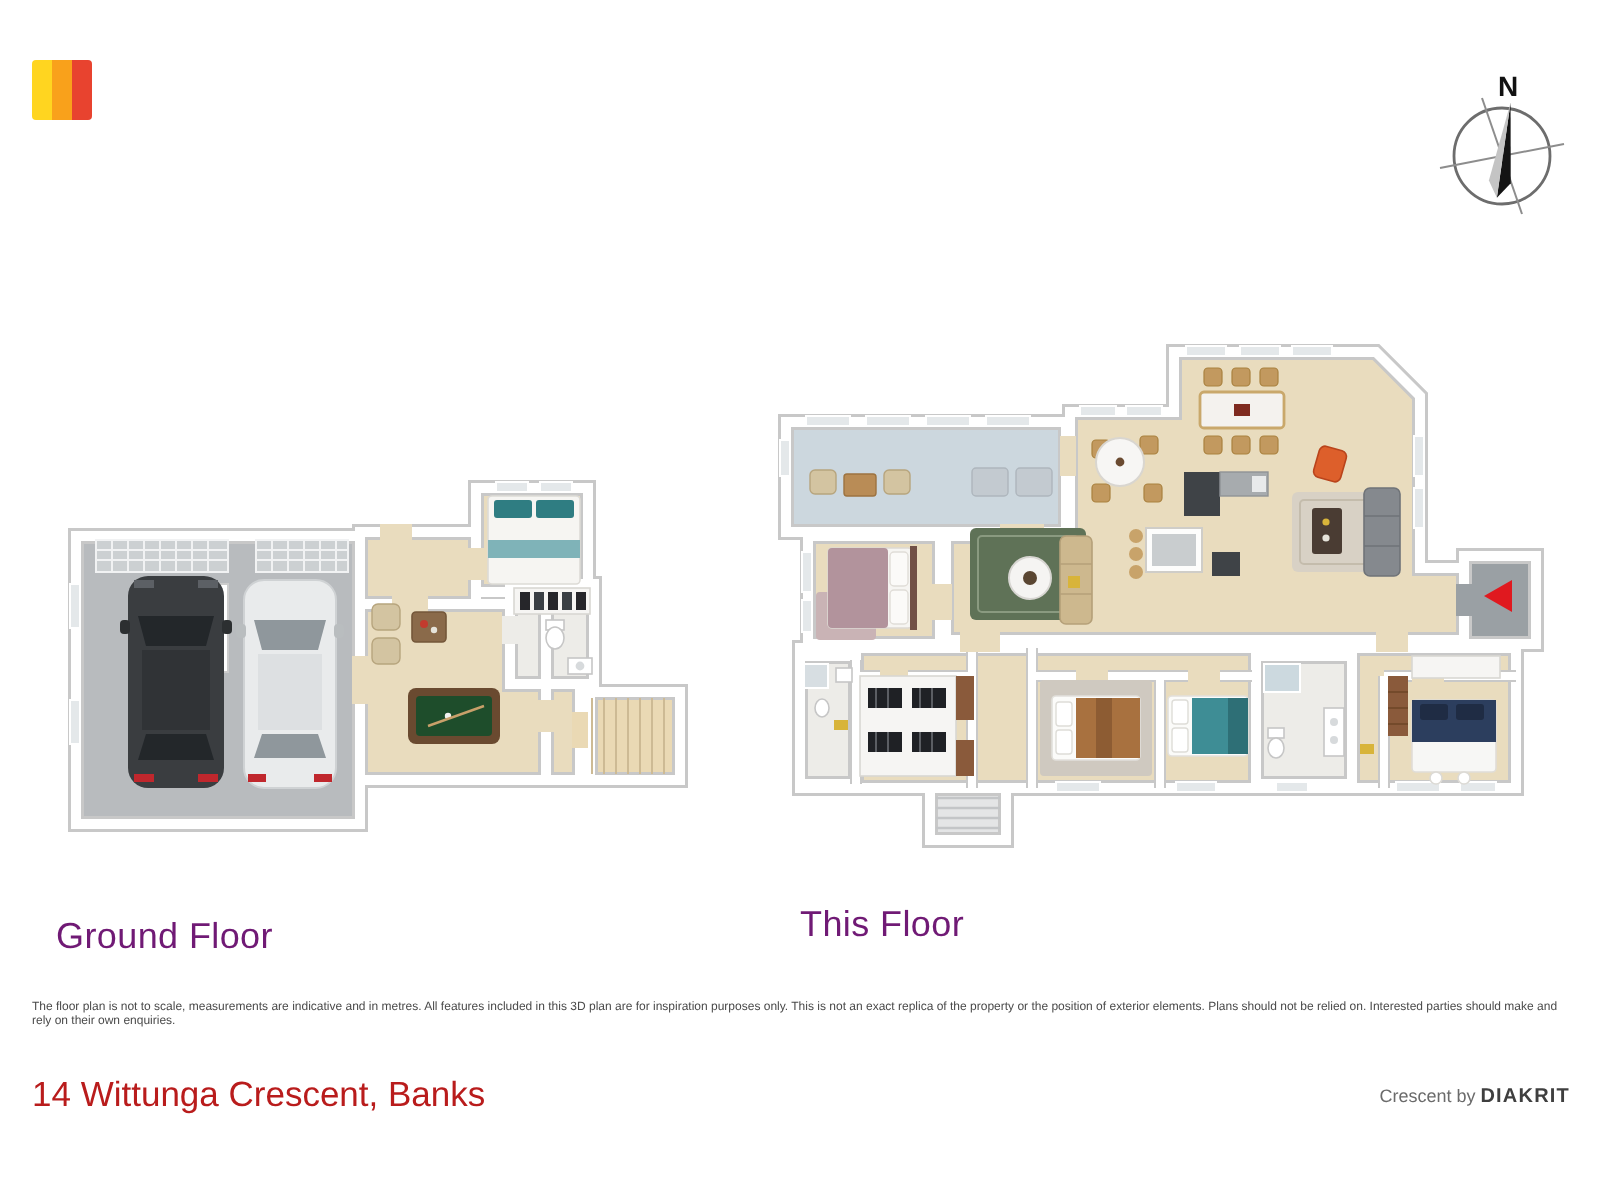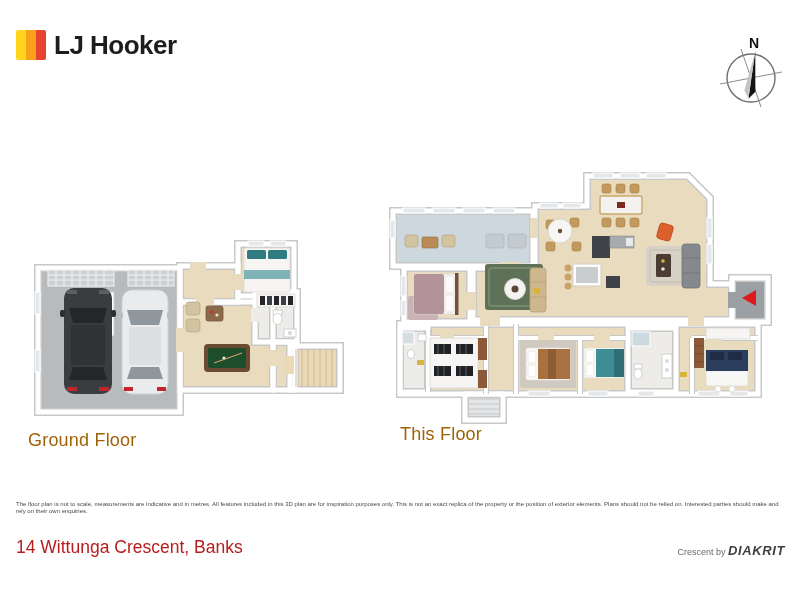--- a/index.html
+++ b/index.html
@@ -5,47 +5,46 @@
   html,body{margin:0;padding:0;background:#ffffff;}
   #canvas{position:relative;width:800px;height:600px;background:#ffffff;overflow:hidden;
           font-family:"Liberation Sans", sans-serif;color:#1a1a1a;}
   .abs{position:absolute;}
   
   #logo{left:16px;top:30px;display:flex;align-items:center;gap:8px;}
   #logo .sq{width:30px;height:30px;display:flex;border-radius:2px;overflow:hidden;}
   #logo .stripe{width:10px;height:30px;}
   #brand-text{font-size:26px;font-weight:700;letter-spacing:-0.5px;color:#1d1d1b;line-height:30px;}
   
-  .floor-label{font-size:18px;color:#a16207;letter-spacing:0.2px;}
+  .floor-label{font-size:18px;color:#701a75;letter-spacing:0.2px;margin-top:28px;}
   
   #disclaimer{left:16px;top:501px;width:770px;font-size:6px;line-height:7px;color:#4a4a4a;}
   #address{left:16px;top:537px;font-size:17.5px;color:#b91c1c;}
   #produced{right:15px;top:543px;font-size:9px;color:#6b6b6b;}
-  #produced b{font-size:13px;color:#3f3f3f;letter-spacing:0.6px;font-weight:700;font-style:italic;}
+  #produced b{font-size:10px;color:#3f3f3f;letter-spacing:0.6px;font-weight:700;}
   
   .wood{fill:#e9dcbe;} .woodlight{fill:#ead9b4;} .tile{fill:#edecE8;fill:#edece8;} .stairf{fill:#e4e5e6;}
   .win{fill:#e4e8ea;stroke:#ffffff;stroke-width:1;}
   .fixture{fill:#ffffff;stroke:#c6c6c6;stroke-width:0.8;}
   .closet{fill:#f6f5f3;stroke:#d9d7d3;stroke-width:0.8;}
   .chairwood{fill:#c2995f;stroke:#a9813f;stroke-width:0.6;}
   .beigechair{fill:#d3c4a1;stroke:#b7a57e;stroke-width:0.7;}
   svg text{font-family:"Liberation Sans",sans-serif;}
 </style>
 </head>
 <body>
 
 <div id="canvas">
 
   <div class="abs" id="logo">
     <span class="sq">
       <span class="stripe" style="background:#FFD520"></span>
       <span class="stripe" style="background:#F9A11B"></span>
       <span class="stripe" style="background:#E8432F"></span>
     </span>
-    <span id="brand-text">LJ Hooker</span>
   </div>
 
   <svg class="abs" style="left:714px;top:26px;" width="74" height="84" viewBox="0 0 74 84">
     <text x="40" y="22" font-size="14" font-weight="600" fill="#111" text-anchor="middle">N</text>
     <g transform="translate(37,52)">
       <circle r="24" fill="none" stroke="#6d6d6d" stroke-width="1.4"></circle>
       <line x1="-31" y1="6" x2="31" y2="-6" stroke="#8d8d8d" stroke-width="1"></line>
       <line x1="-10" y1="-29" x2="10" y2="29" stroke="#8d8d8d" stroke-width="1"></line>
       <g transform="rotate(7)">
         <polygon points="1,-27 6,13 0,21" fill="#141414"></polygon>

